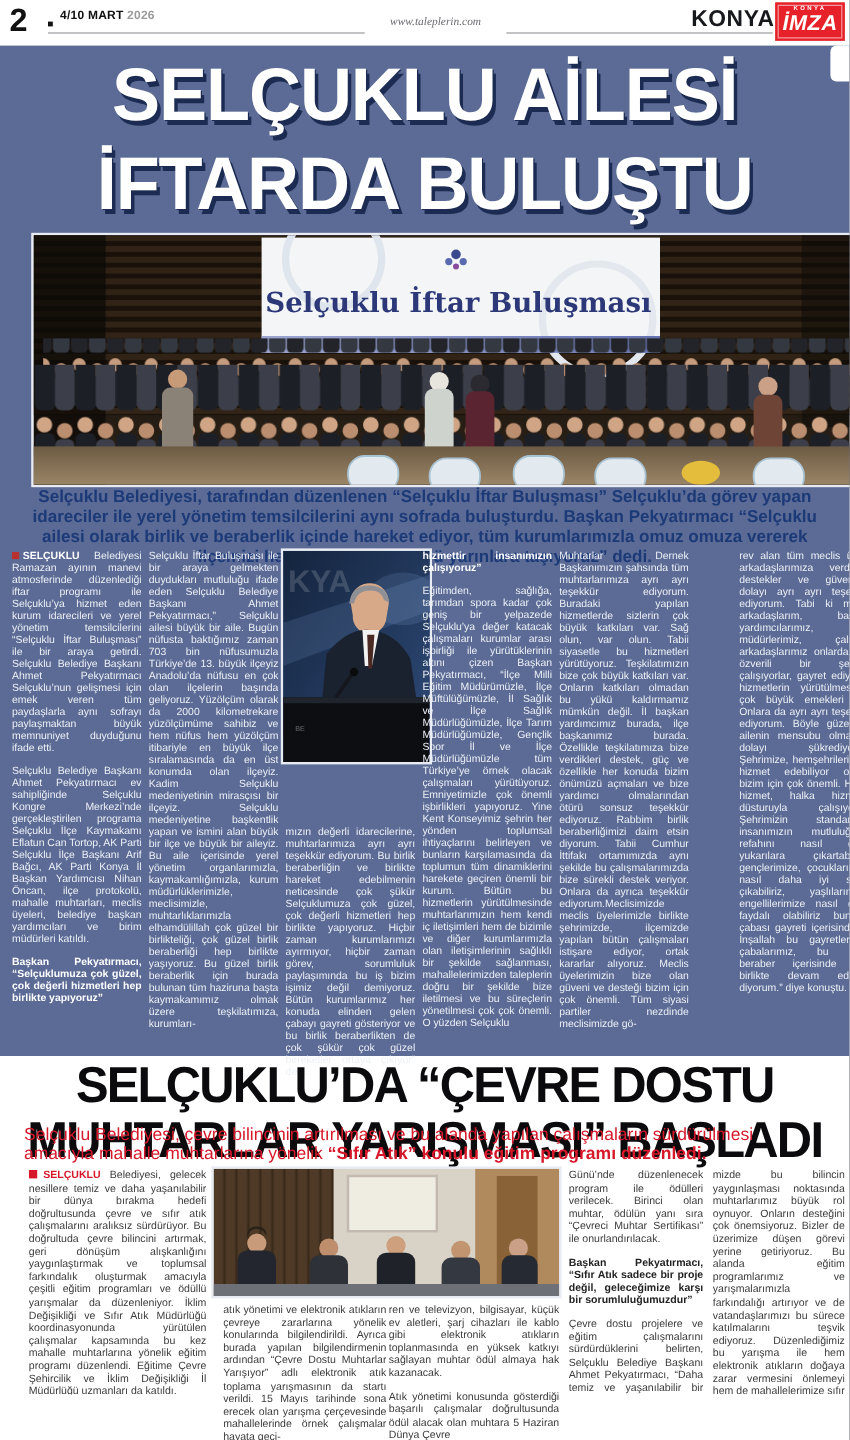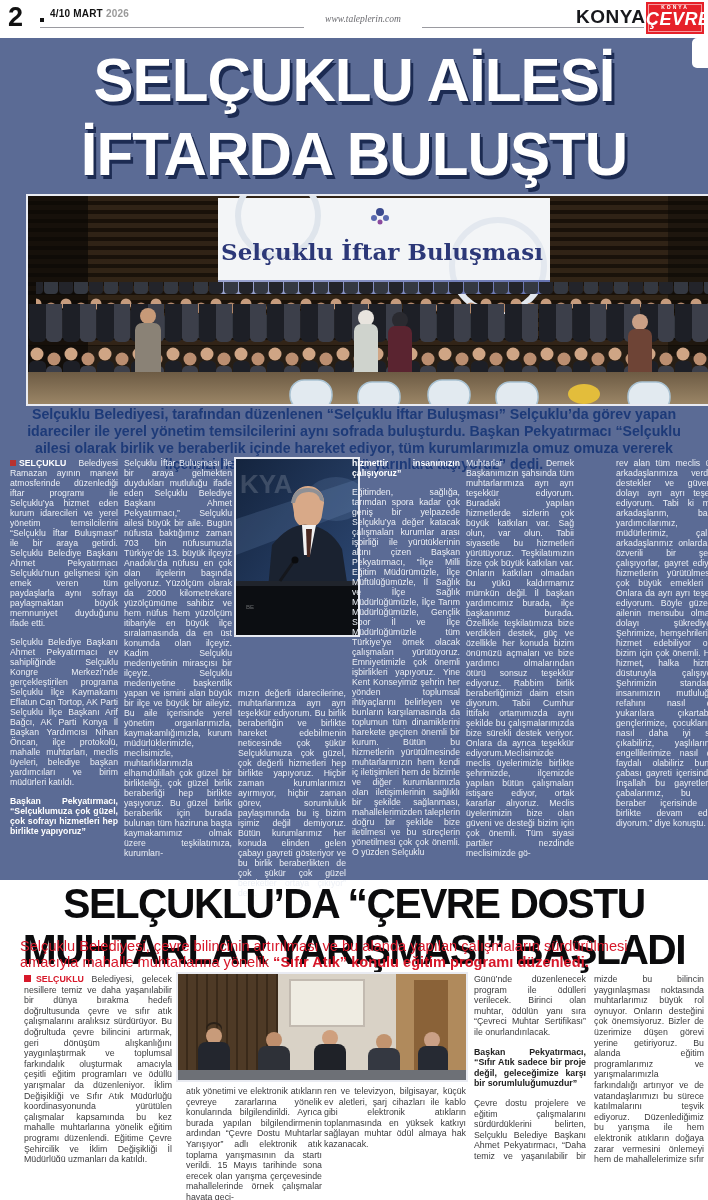--- a/index.html
+++ b/index.html
@@ -66,21 +66,21 @@
     <div class="dateline">
       <span>4/10 MART</span>
       <span class="dateyear">2026</span>
     </div>
     <div class="rule" style="left:40px;top:27px;width:264px;"></div>
     <div class="url">www.taleplerin.com</div>
     <div class="rule" style="left:422px;top:27px;width:222px;"></div>
     <div class="haber">KONYA</div>
     <div class="imzabox">
       <div class="imzakonya">KONYA</div>
-      <div class="imzatxt">ÇEVRE</div>
+      <div class="imzatxt">İMZA</div>
     </div>
   </div>
 
   <div class="bluewrap">
 
     <div class="hl1" style="top:6px;">SELÇUKLU AİLESİ</div>
     <div class="hl1" style="top:80px;">İFTARDA BULUŞTU</div>
 
     <div class="abs photoframe" style="left:10px;top:158px;margin-left:18px;">
       <svg width="688" height="208" viewBox="0 0 688 208">
@@ -155,21 +155,21 @@
         </g>
         <ellipse cx="556" cy="198" rx="16" ry="10" fill="#e3bd3b"></ellipse>
       </svg>
     </div>
 
     <div class="lead1">Selçuklu Belediyesi, tarafından düzenlenen “Selçuklu İftar Buluşması” Selçuklu’da görev yapan idareciler ile yerel yönetim temsilcilerini aynı sofrada buluşturdu. Başkan Pekyatırmacı “Selçuklu ailesi olarak birlik ve beraberlik içinde hareket ediyor, tüm kurumlarımızla omuz omuza vererek ilçemizi her alanda daha güçlü yarınlara taşıyoruz” dedi.</div>
 
     <div class="col" style="left:10px;width:108px;">
       <p><span class="sqred"></span><span class="wb">SELÇUKLU</span> <span>Belediyesi Ramazan ayının manevi atmosferinde düzenlediği iftar programı ile Selçuklu’ya hizmet eden kurum idarecileri ve yerel yönetim temsilcilerini “Selçuklu İftar Buluşması” ile bir araya getirdi. Selçuklu Belediye Başkanı Ahmet Pekyatırmacı Selçuklu’nun gelişmesi için emek veren tüm paydaşlarla aynı sofrayı paylaşmaktan büyük memnuniyet duyduğunu ifade etti.</span></p>
       <p>Selçuklu Belediye Başkanı Ahmet Pekyatırmacı ev sahipliğinde Selçuklu Kongre Merkezi’nde gerçekleştirilen programa Selçuklu İlçe Kaymakamı Eflatun Can Tortop, AK Parti Selçuklu İlçe Başkanı Arif Bağcı, AK Parti Konya İl Başkan Yardımcısı Nihan Öncan, ilçe protokolü, mahalle muhtarları, meclis üyeleri, belediye başkan yardımcıları ve birim müdürleri katıldı.</p>
-      <p class="wb">Başkan Pekyatırmacı, “Selçuklumuza çok güzel, çok sofrayı hizmetleri hep birlikte yapıyoruz”</p>
+      <p class="wb">Başkan Pekyatırmacı, “Selçuklumuza çok güzel, çok değerli hizmetleri hep birlikte yapıyoruz”</p>
     </div>
 
     <div class="col" style="left:124px;width:108px;">
       <p>Selçuklu İftar Buluşması ile bir araya gelmekten duydukları mutluluğu ifade eden Selçuklu Belediye Başkanı Ahmet Pekyatırmacı,” Selçuklu ailesi büyük bir aile. Bugün nüfusta baktığımız zaman 703 bin nüfusumuzla Türkiye’de 13. büyük ilçeyiz Anadolu’da nüfusu en çok olan ilçelerin başında geliyoruz. Yüzölçüm olarak da 2000 kilometrekare yüzölçümüme sahibiz ve hem nüfus hem yüzölçüm itibariyle en büyük ilçe sıralamasında da en üst konumda olan ilçeyiz. Kadim Selçuklu medeniyetinin mirasçısı bir ilçeyiz. Selçuklu medeniyetine başkentlik yapan ve ismini alan büyük bir ilçe ve büyük bir aileyiz. Bu aile içerisinde yerel yönetim organlarımızla, kaymakamlığımızla, kurum müdürlüklerimizle, meclisimizle, muhtarlıklarımızla elhamdülillah çok güzel bir birlikteliği, çok güzel birlik beraberliği hep birlikte yaşıyoruz. Bu güzel birlik beraberlik için burada bulunan tüm haziruna başta kaymakamımız olmak üzere teşkilatımıza, kurumları-</p>
     </div>
 
     <div class="abs photoframe" style="left:236px;top:421px;">
       <svg width="122" height="176" viewBox="0 0 122 176">
         <defs>
           <linearGradient id="p2bg" x1="0" y1="0" x2="1" y2="1">
@@ -259,20 +259,21 @@
       <rect x="0" y="96" width="288" height="10" fill="#6d7076"></rect>
     </svg>
   </div>
 
   <div class="col2x" style="left:186px;top:1086px;width:136px;height:114px;">
     <p>atık yönetimi ve elektronik atıkların çevreye zararlarına yönelik konularında bilgilendirildi. Ayrıca burada yapılan bilgilendirmenin ardından “Çevre Dostu Muhtarlar Yarışıyor” adlı elektronik atık toplama yarışmasının da startı verildi. 15 Mayıs tarihinde sona erecek olan yarışma çerçevesinde mahallelerinde örnek çalışmalar hayata geçi-</p>
   </div>
 
   <div class="col2x" style="left:324px;top:1086px;width:142px;height:114px;">
     <p>ren ve televizyon, bilgisayar, küçük ev aletleri, şarj cihazları ile kablo gibi elektronik atıkların toplanmasında en yüksek katkıyı sağlayan muhtar ödül almaya hak kazanacak.</p>
+    <p>Atık yönetimi konusunda gösterdiği başarılı çalışmalar doğrultusunda ödül alacak olan muhtara 5 Haziran Dünya Çevre</p>
   </div>
 
   <div class="col2x" style="left:474px;width:112px;">
     <p>Günü’nde düzenlenecek program ile ödülleri verilecek. Birinci olan muhtar, ödülün yanı sıra “Çevreci Muhtar Sertifikası” ile onurlandırılacak.</p>
     <p class="db">Başkan Pekyatırmacı, “Sıfır Atık sadece bir proje değil, geleceğimize karşı bir sorumluluğumuzdur”</p>
     <p>Çevre dostu projelere ve eğitim çalışmalarını sürdürdüklerini belirten, Selçuklu Belediye Başkanı Ahmet Pekyatırmacı, “Daha temiz ve yaşanılabilir bir çevre için vatandaşlarımızın bu alanda bilgilendirilmesi ve yapacakları katkılar büyük önem taşıyor. Sıfır Atık sadece bir çevre projesi değil, gelecek nesillere karşı sorumluluğumuzun bir gereğidir. Mahalleleri-</p>
   </div>
 
   <div class="col2x" style="left:594px;width:110px;">
     <p>mizde bu bilincin yaygınlaşması noktasında muhtarlarımız büyük rol oynuyor. Onların desteğini çok önemsiyoruz. Bizler de üzerimize düşen görevi yerine getiriyoruz. Bu alanda eğitim programlarımız ve yarışmalarımızla farkındalığı artırıyor ve de vatandaşlarımızı bu sürece katılmalarını teşvik ediyoruz. Düzenlediğimiz bu yarışma ile hem elektronik atıkların doğaya zarar vermesini önlemeyi hem de mahallelerimize sıfır atık bilincini yaymayı hedefliyoruz. Tüm mahalle sakinlerini evlerindeki atıl durumdaki elektronik eşyaları muhtarlıklarına getirerek bu iyilik hareketine destek olmaya davet ediyorum” ifadelerini kullandı.</p>

